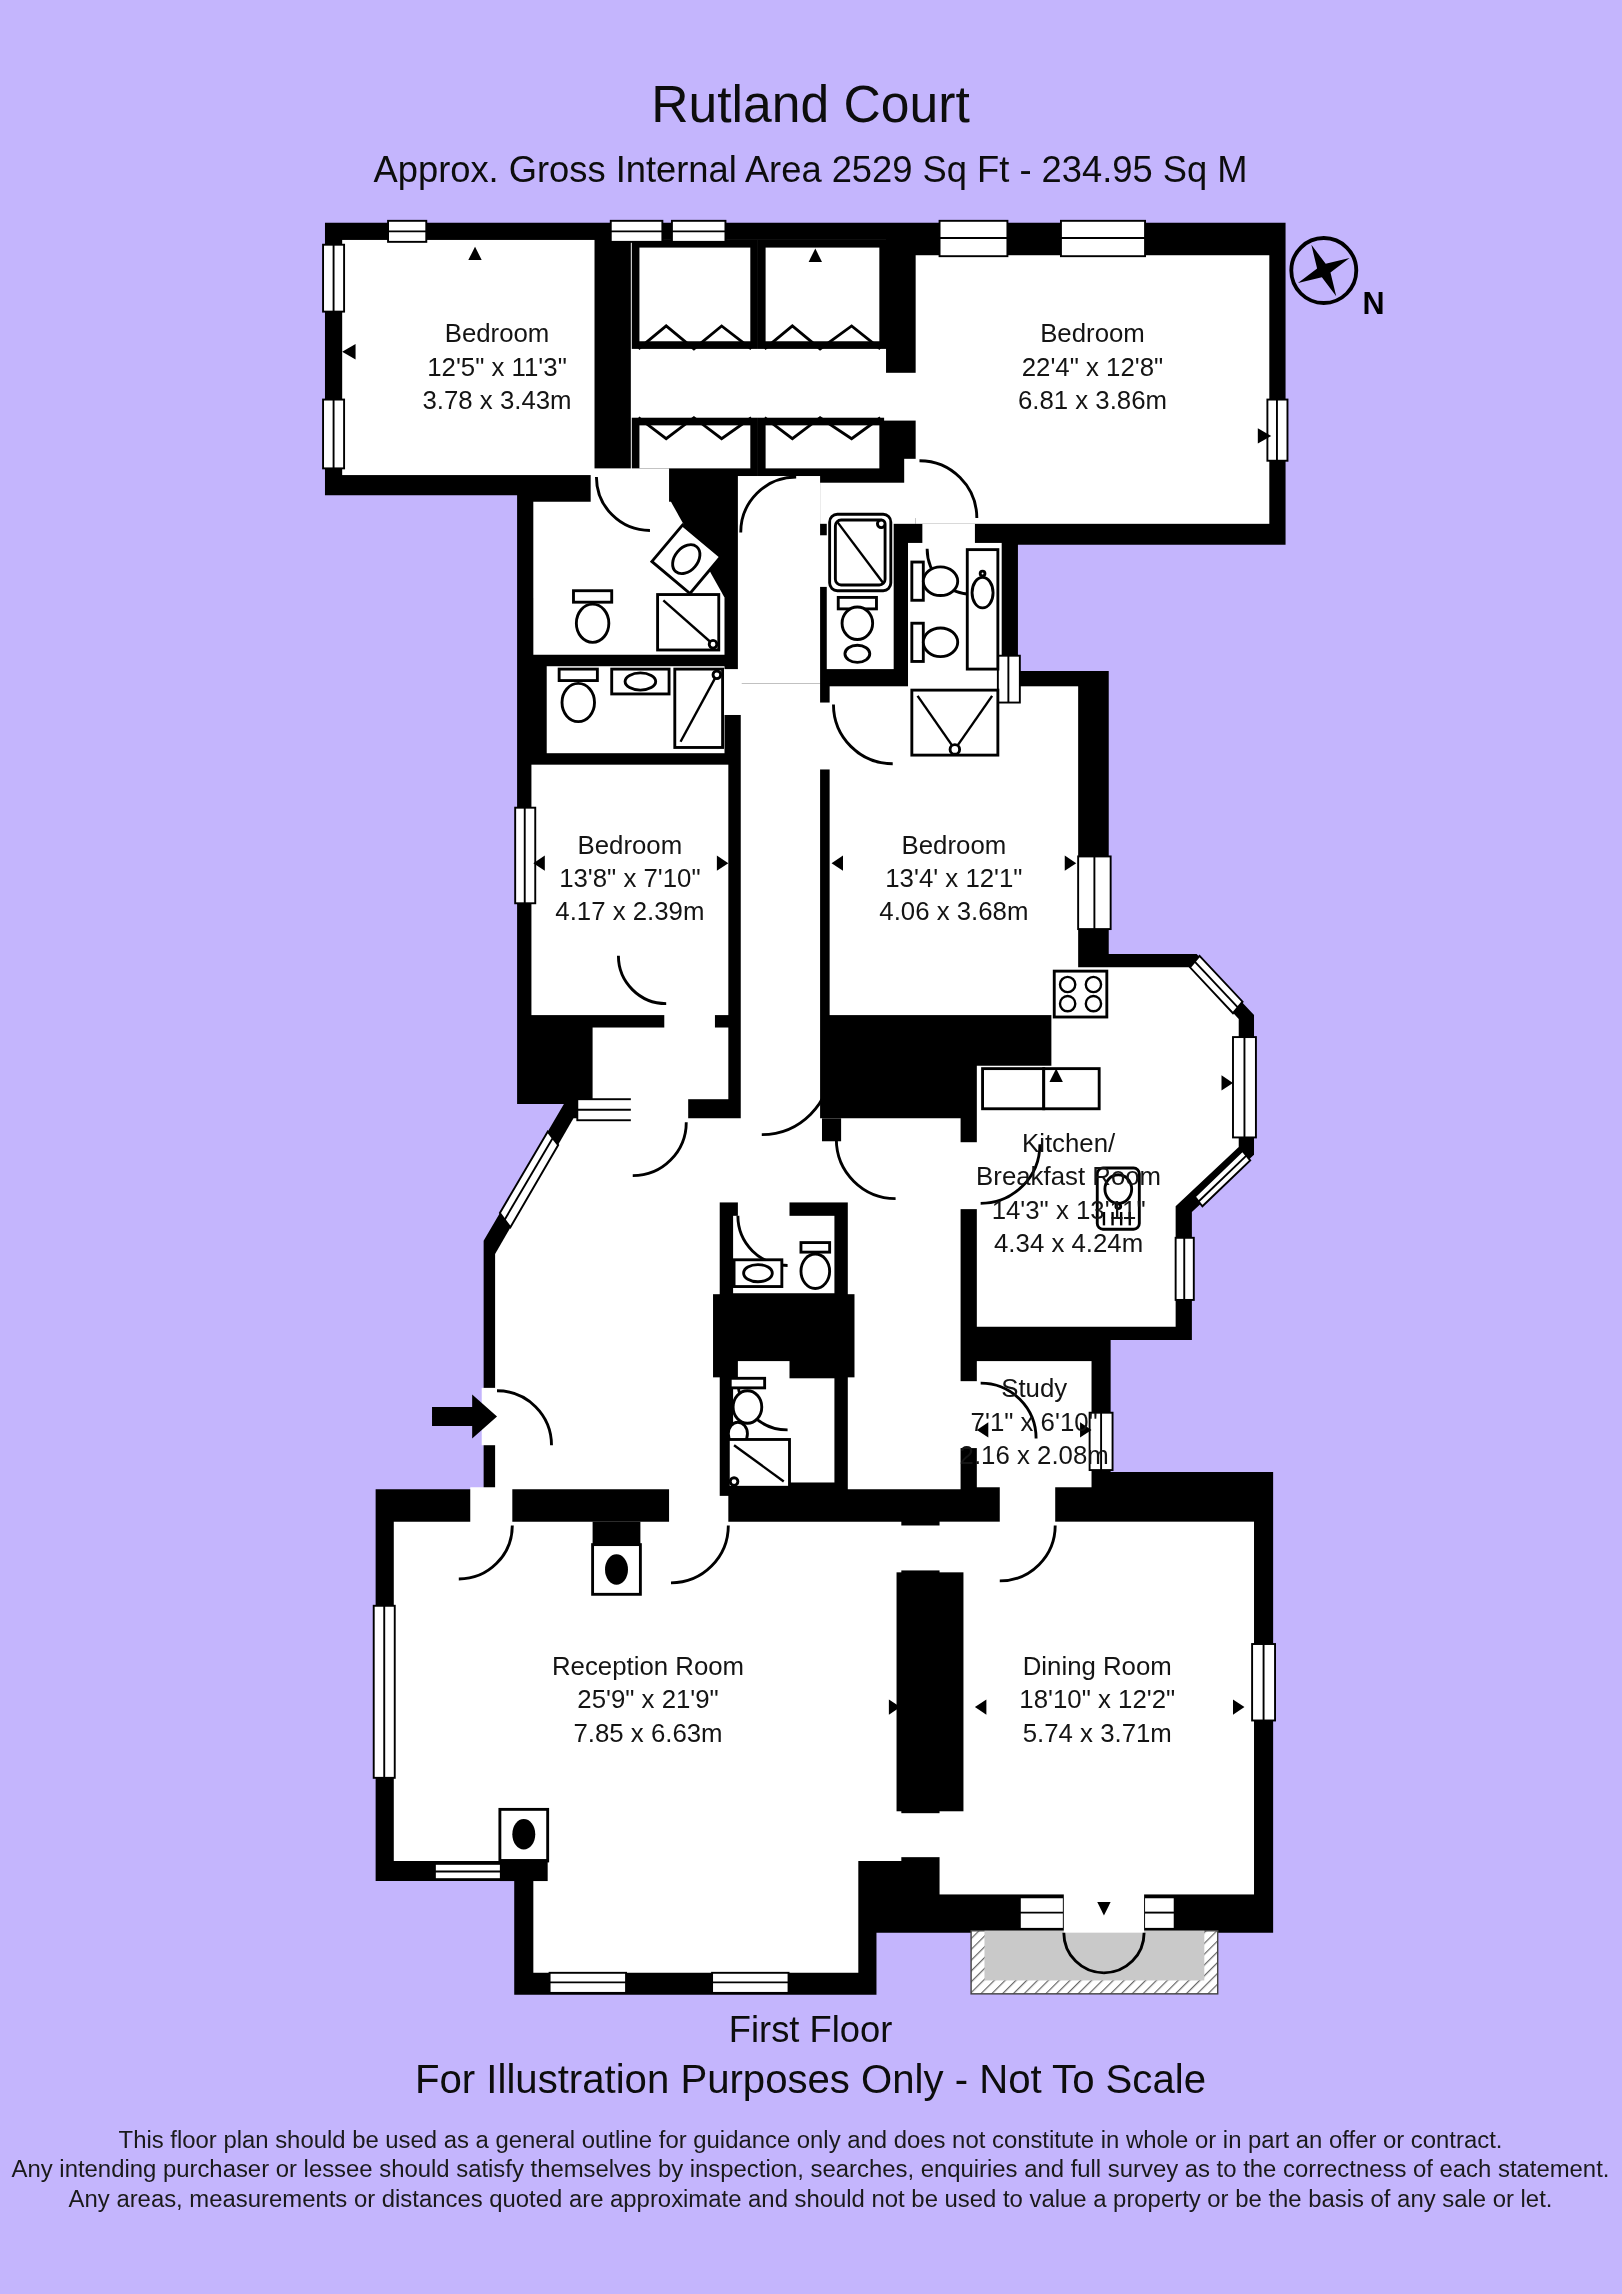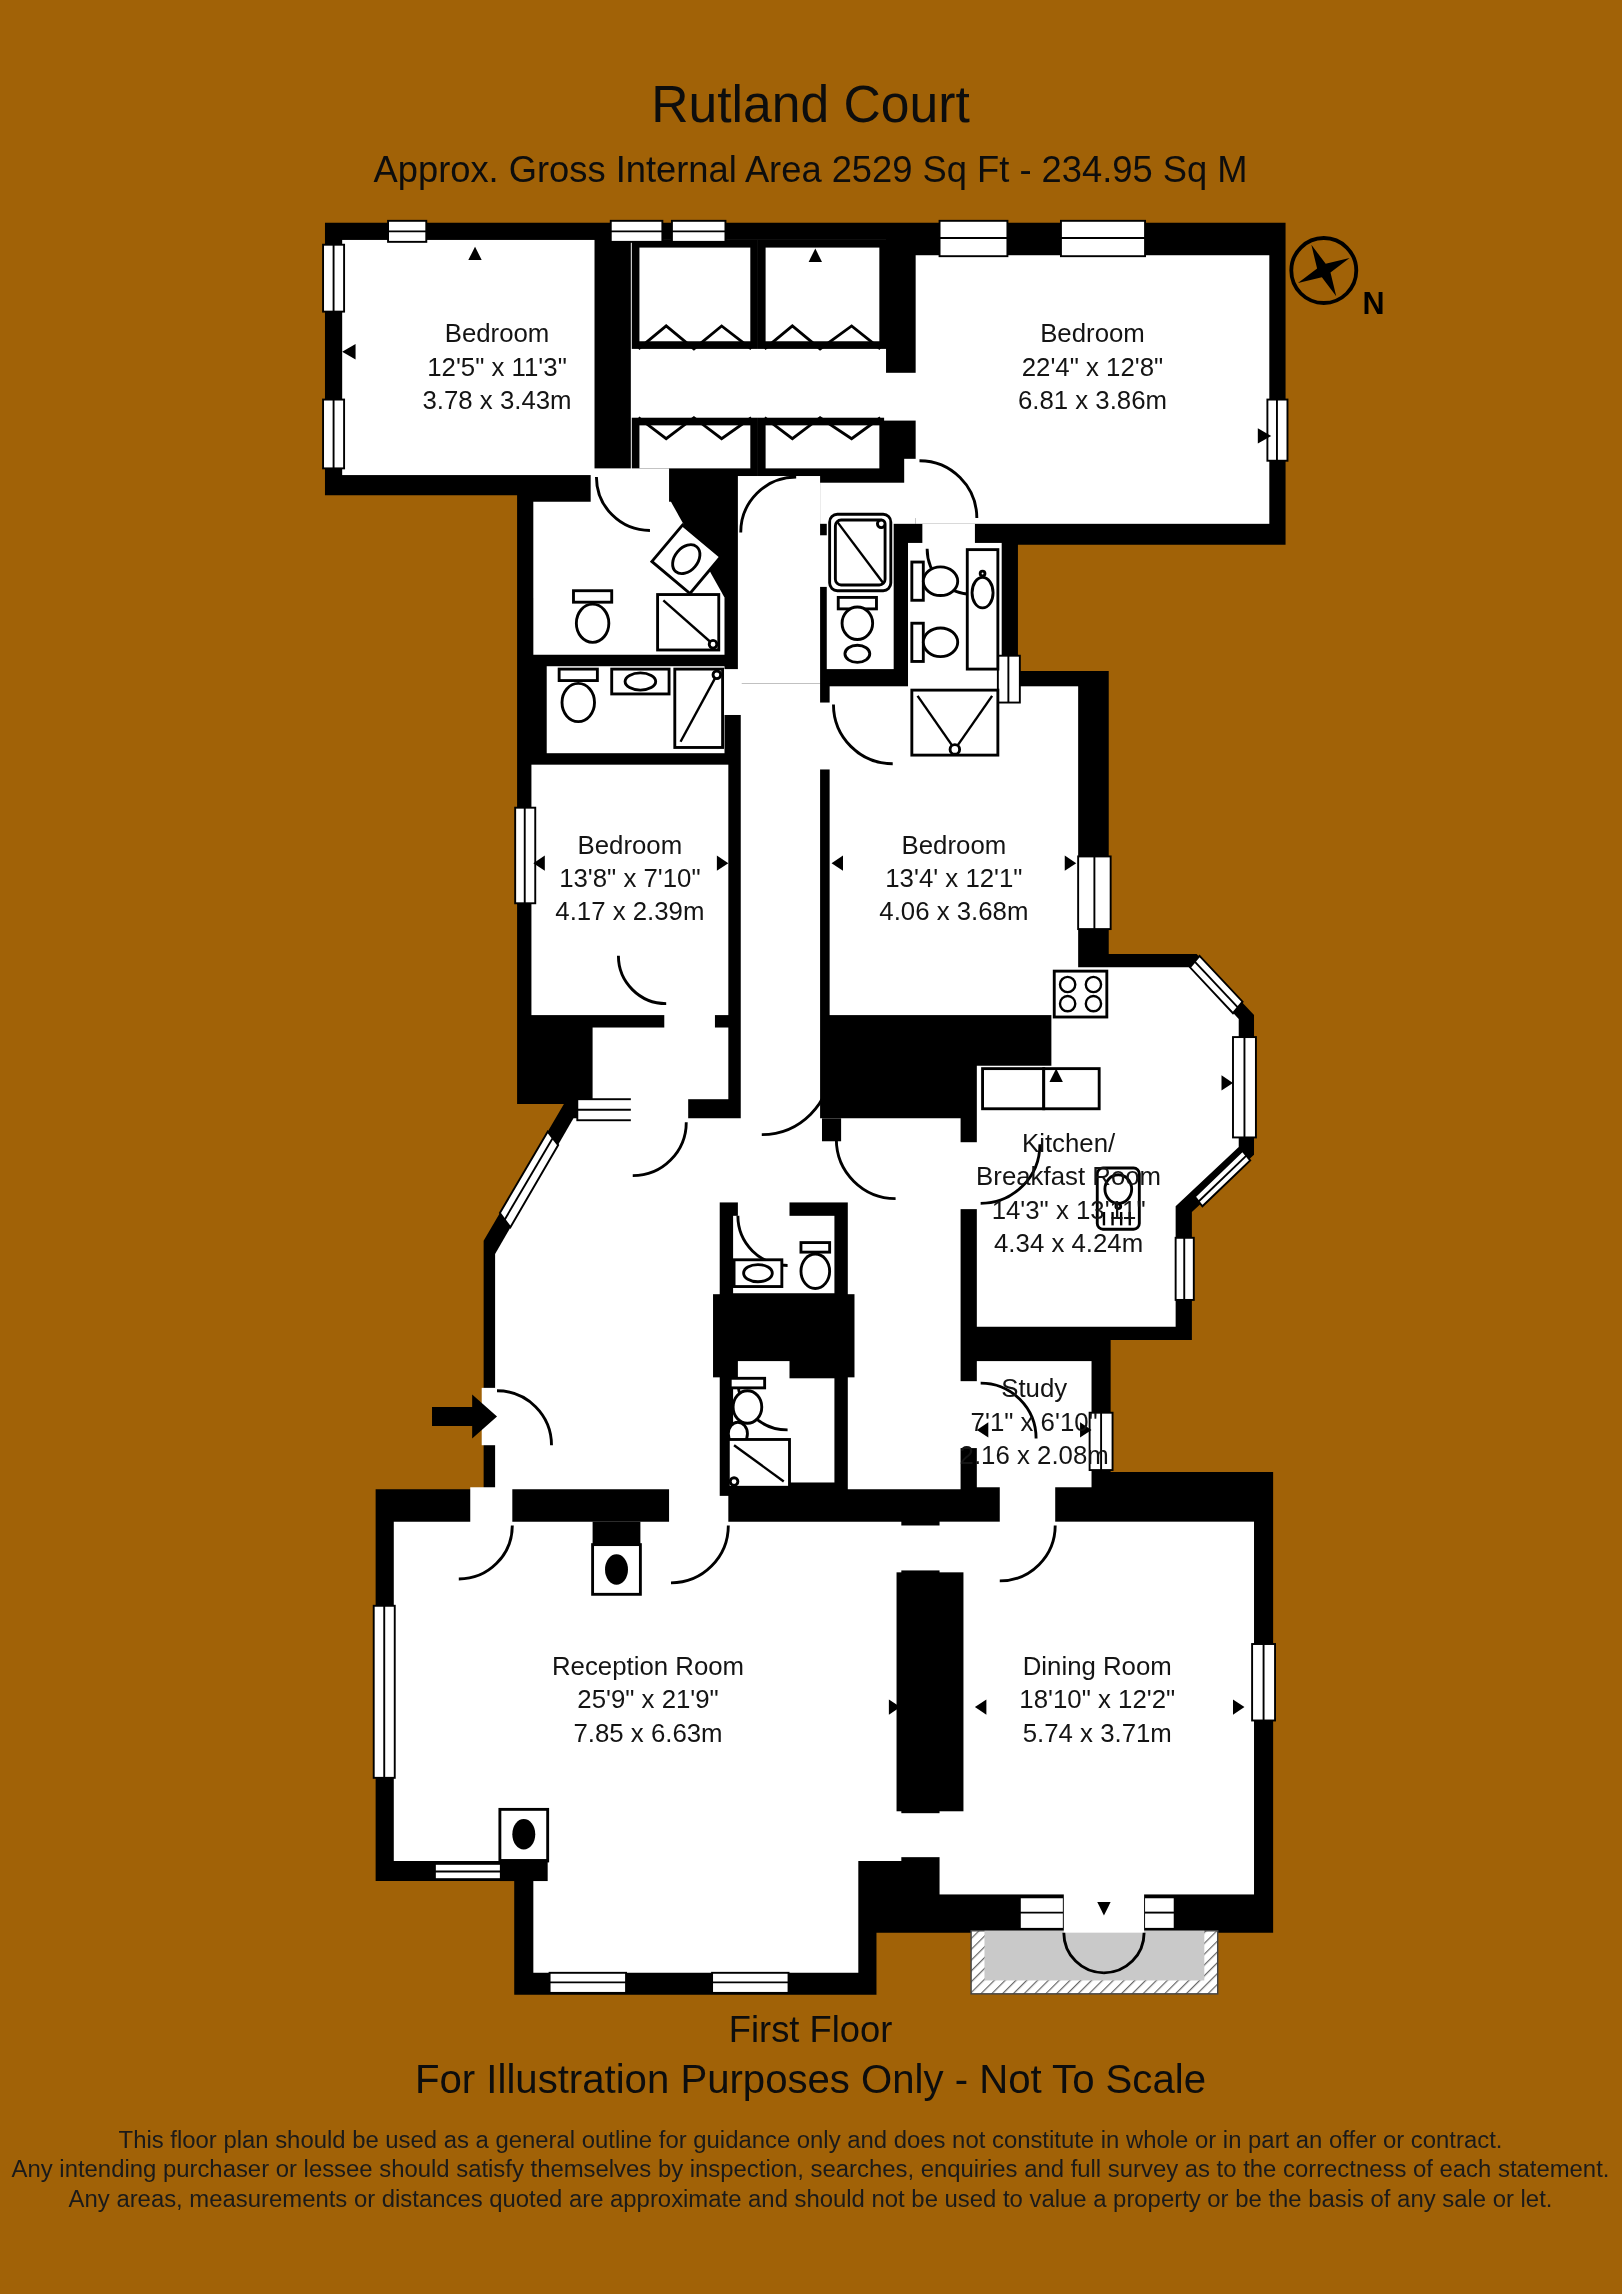--- a/index.html
+++ b/index.html
@@ -1,16 +1,16 @@
 <!DOCTYPE html>
 <html><head>
 <meta charset="utf-8">
 <style>
   html,body{margin:0;padding:0;background:#fff;}
-  .page{width:1622px;height:2294px;margin:0 auto;position:relative;background:#a16207;}
+  .page{width:1622px;height:2294px;margin:0 auto;position:relative;background:#c4b5fd;}
   svg{display:block;}
   .wall{fill:#000;}
   .room{fill:#fff;}
   .gap{fill:#fff;}
   .win{fill:#fff;stroke:#000;stroke-width:2;}
   .wline{stroke:#000;stroke-width:2;fill:none;}
   .fix{fill:#fff;stroke:#000;stroke-width:3;}
   .fixl{stroke:#000;stroke-width:2.5;fill:none;}
   .arc{fill:none;stroke:#000;stroke-width:3;}
   .tri{fill:#000;}

